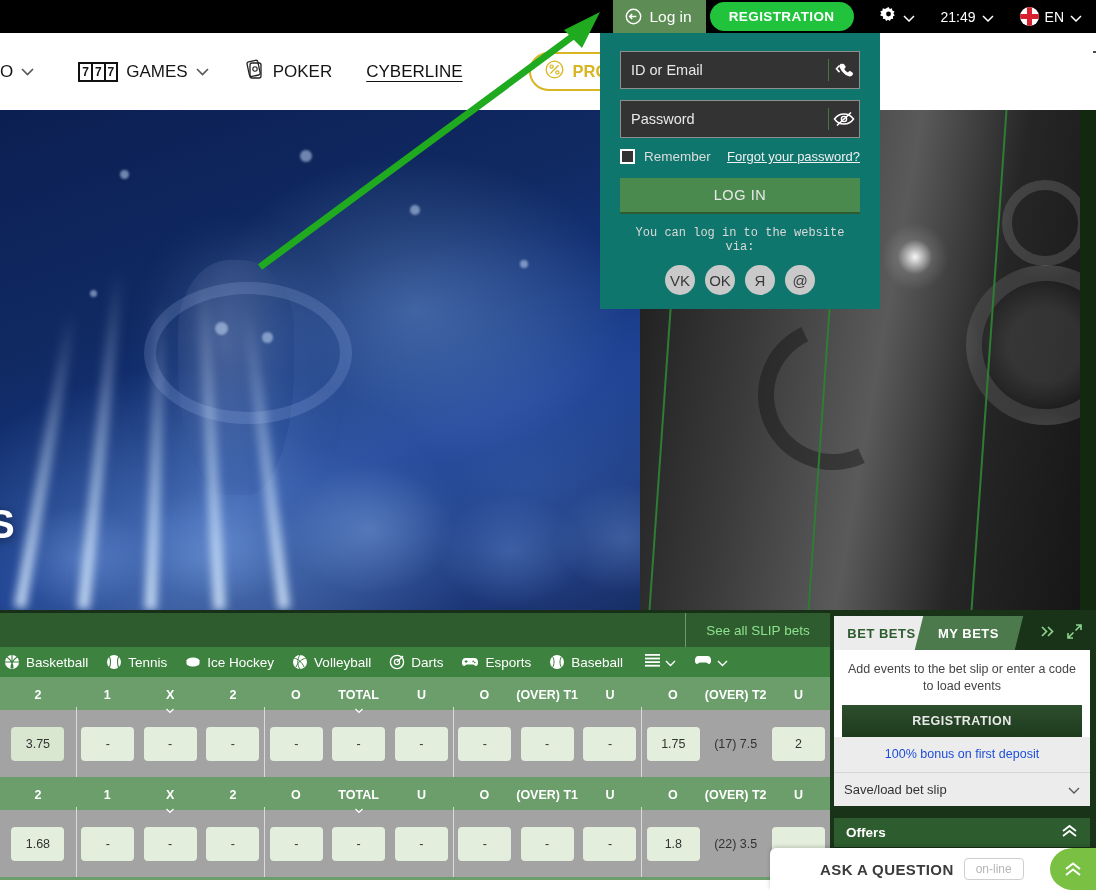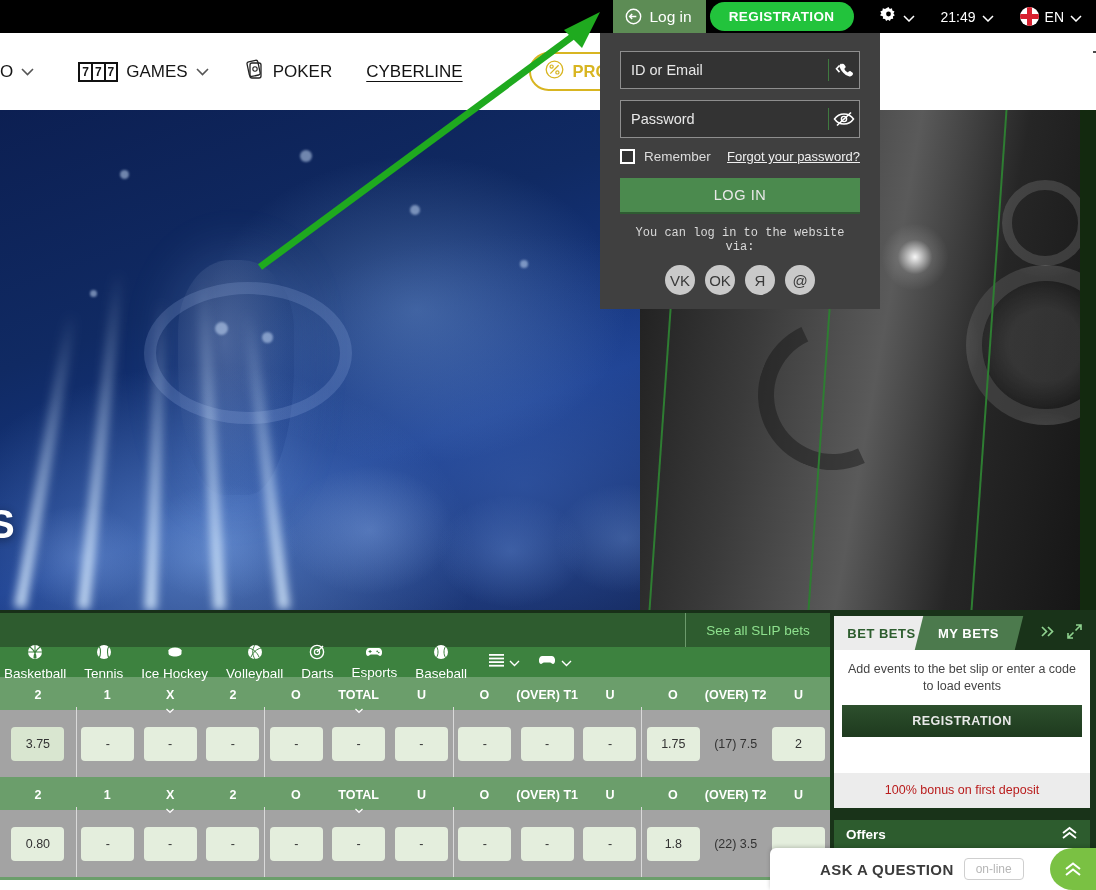--- a/index.html
+++ b/index.html
@@ -125,21 +125,21 @@
   .arc {
     position:absolute; left: 118px; top: 210px; width: 150px; height: 150px;
     border: 16px solid rgba(20,20,20,.45); border-radius: 50%;
     border-top-color: transparent; border-right-color: transparent;
     transform: rotate(20deg);
   }
 
   
   .login-panel {
     position: absolute; left: 600px; top: 33px; width: 280px; height: 276px;
-    background: #404040; z-index: 60; padding: 18px 20px 0;
+    background: #0f766e; z-index: 60; padding: 18px 20px 0;
   }
   .lp-field {
     position: relative; height: 38px; border: 1px solid #8e8e8e; background: #333;
     display: flex; align-items: center; margin-bottom: 11px;
   }
   .lp-field input {
     flex: 1; background: transparent; border: none; outline: none;
     color: #e8e8e8; font-size: 14.5px; padding: 0 10px;
     font-family: "Liberation Sans", sans-serif;
   }
@@ -175,21 +175,21 @@
     justify-content: flex-end; border-top: 3px solid #183018;
   }
   .see-live {
     width: 145px; display:flex; align-items:center; justify-content:center;
     border-left: 1px solid #6c9a6c; color: #8ee18e; font-size: 13.5px; cursor:pointer;
   }
   .sports-strip {
     height: 33px; background: #3d823f; display: flex; align-items: center;
     gap: 18px; padding-left: 4px; border-bottom: 3px solid #6b9e6b;
   }
-  .sport { display: flex; align-items: center; gap: 6px; color: #fff; font-size: 13.5px; cursor: pointer; white-space: nowrap; flex-direction: column;}
+  .sport { display: flex; align-items: center; gap: 6px; color: #fff; font-size: 13.5px; cursor: pointer; white-space: nowrap;}
   .sport svg { display:block; }
   .sport-more { display:flex; align-items:center; gap:5px; cursor:pointer; color:#fff; }
 
   .odds-head {
     height: 30px; background: #6b9e6b; display: flex; align-items: center;
     color: #fff; font-size: 12.5px; font-weight: bold;
   }
   .oh { text-align: center; position: relative; }
   .oh .mini-chev { position:absolute; left:50%; transform:translateX(-50%); top: 15px; }
   .odds-row { height: 70px; display: flex; align-items: flex-end; background: #a3a3a3; border-bottom: 3px solid #6b9e6b; }
@@ -217,21 +217,21 @@
   .tab-inactive { background: #4c7a4d; color: #fff; width: 100px; margin-left: -10px; transform: skewX(-14deg); }
   .tab-inactive span { transform: skewX(14deg); }
   .slip-tools { flex:1; display:flex; align-items:center; justify-content:flex-end; gap:12px; color:#8fd28f; padding-right: 8px; }
   .slip-body { background:#fff; }
   .slip-msg { background: #fff; color: #444; font-size: 12.5px; text-align: center; padding: 11px 12px 10px; line-height: 1.35; }
   .slip-reg {
     margin: 0 8px; height: 32px; background: linear-gradient(#2d4f2d,#1e3a1e);
     color: #e9e9e9; font-size: 12.5px; font-weight: bold; letter-spacing:.5px;
     display:flex; align-items:center; justify-content:center; cursor:pointer;
   }
-  .slip-bonus { background:#ececec; color:#b91c1c; font-size: 12.5px; text-align:center; padding: 10px 0 11px; margin-top: 36px; }
+  .slip-bonus { background:#ececec; color:#1d4ed8; font-size: 12.5px; text-align:center; padding: 10px 0 11px; }
   .slip-save {
     background:#ececec; border-top:1px solid #d5d5d5; height: 34px; display:flex;
     align-items:center; justify-content:space-between; padding: 0 10px 0 10px;
     font-size: 13px; color:#333; cursor:pointer;
   }
   .offers {
     margin-top: 12px; height: 32px; background: #2d5c2e; border-bottom: 3px solid #183018;
     display:flex; align-items:center; justify-content:space-between;
     padding: 0 12px; color: #fff; font-size: 13.5px; font-weight: bold; cursor:pointer;
   }
@@ -522,21 +522,21 @@
       <div class="oh" style="width:63px;">O</div>
       <div class="oh" style="width:63px;">(OVER) T1</div>
       <div class="oh" style="width:63px;">U</div>
       <div class="oh" style="width:63px;">O</div>
       <div class="oh" style="width:63px;">(OVER) T2</div>
       <div class="oh" style="width:63px;">U</div>
     </div>
 
     <div class="odds-row">
       <div class="oc" style="width:76px;">
-          <div class="obtn">0.80</div>
+          <div class="obtn">1.68</div>
         </div>
       <div class="grpline"></div>
       <div class="oc" style="width:62px;">
           <div class="obtn">-</div>
         </div>
       <div class="oc" style="width:63px;">
           <div class="obtn">-</div>
         </div>
       <div class="oc" style="width:63px;">
           <div class="obtn">-</div>
@@ -586,20 +586,26 @@
             </svg></span>
         <span><svg width="15" height="15" viewBox="0 0 15 15">
               <path d="M9 1h5v5M14 1L8.5 6.5M6 14H1V9M1 14l5.5-5.5" stroke="#8fd28f" stroke-width="1.6" fill="none"></path>
             </svg></span>
       </div>
     </div>
     <div class="slip-body">
       <div class="slip-msg">Add events to the bet slip or enter a code to load events</div>
       <div class="slip-reg">REGISTRATION</div>
       <div class="slip-bonus">100% bonus on first deposit</div>
+      <div class="slip-save">
+        <span>Save/load bet slip</span>
+        <span><svg width="12" height="7" viewBox="0 0 12 7">
+              <path d="M1 1l5 5 5-5" stroke="#555" stroke-width="1.3" fill="none"></path>
+            </svg></span>
+      </div>
     </div>
     <div class="offers">
       <span>Offers</span>
       <span><svg width="17" height="14" viewBox="0 0 17 14">
             <path d="M2 7l6.5-5L15 7M2 12l6.5-5L15 12" stroke="#fff" stroke-width="1.8" fill="none"></path>
           </svg></span>
     </div>
   </div>
 
   <div class="chat">

